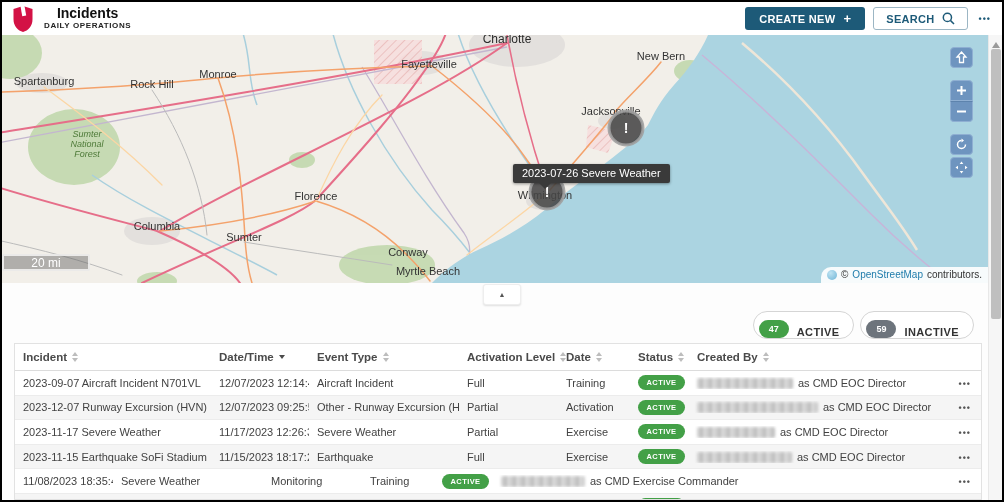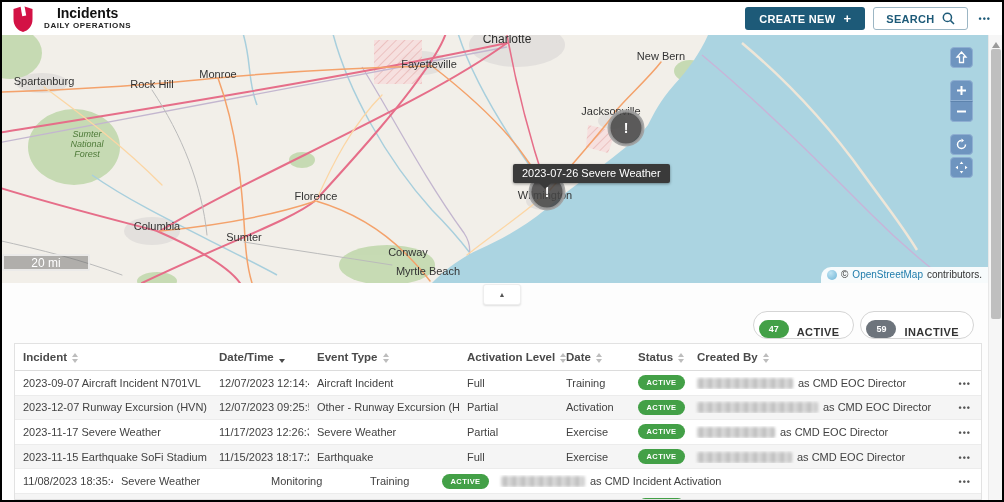--- a/index.html
+++ b/index.html
@@ -47,21 +47,21 @@
   .pill .lbl { font-size:11px; font-weight:bold; letter-spacing:.4px; color:#333; }
 
   
   .table { position:absolute; left:12px; top:60px; width:968px; height:157px; border:1px solid #e2e2e2; background:#fff; overflow:hidden; }
   .tr { display:flex; align-items:center; height:24.6px; border-bottom:1px solid #ececec; font-size:11px; color:#424242; }
   .tr.head { height:27px; background:#fff; border-bottom:1px solid #dcdcdc; color:#4a4a4a; font-weight:bold; font-size:11.5px; }
   .tr:nth-child(even):not(.head) { background:#f5f5f5; }
   .td, .th { padding-left:8px; overflow:hidden; white-space:nowrap; }
   .c0 { width:196px; } .c1 { width:98px; } .c2 { width:150px; } .c3 { width:99px; }
   .c4 { width:72px; } .c5 { width:59px; } .c6 { flex:1; } .c7 { width:38px; text-align:right; padding-right:10px; }
-  .th { display:flex; align-items:flex-end; overflow:visible; }
+  .th { display:flex; align-items:center; overflow:visible; }
   .sort { display:inline-flex; flex-direction:column; margin-left:5px; gap:2px; }
   .sort i { width:0; height:0; border-left:3.5px solid transparent; border-right:3.5px solid transparent; }
   .sort .up { border-bottom:4px solid #bdbdbd; }
   .sort .dn { border-top:4px solid #bdbdbd; }
   .sort.desc .dn { border-top-color:#4a4a4a; }
   .badge { display:inline-flex; align-items:center; justify-content:center; width:47px; height:15px; border-radius:8px; color:#fff; font-size:7.5px; font-weight:bold; letter-spacing:.4px; }
   .redacted { display:inline-block; height:11px; border-radius:2px; vertical-align:-2px; margin-right:5px; background:repeating-linear-gradient(90deg,#cfcfcf 0 3px,#bdbdbd 3px 6px,#dadada 6px 9px); filter:blur(1.6px); }
   .row-dots { color:#555; font-size:9px; letter-spacing:1px; font-weight:bold; cursor:pointer; }
 
   
@@ -359,21 +359,21 @@
             <div class="td c5"><span class="badge" style="background: rgb(67, 160, 71);">ACTIVE</span></div>
             <div class="td c6"><span class="redacted" style="width: 95px;"></span><span>as CMD EOC Director</span></div>
             <div class="td c7"><span class="row-dots">•••</span></div>
           </div>
           <div class="tr">
             <div class="td c1">11/08/2023 18:35:43</div>
             <div class="td c2">Severe Weather</div>
             <div class="td c3">Monitoring</div>
             <div class="td c4">Training</div>
             <div class="td c5"><span class="badge" style="background: rgb(67, 160, 71);">ACTIVE</span></div>
-            <div class="td c6"><span class="redacted" style="width: 84px;"></span><span>as CMD Incident Activation</span></div>
+            <div class="td c6"><span class="redacted" style="width: 84px;"></span><span>as CMD Exercise Commander</span></div>
             <div class="td c7"><span class="row-dots">•••</span></div>
           </div>
           <div class="tr">
             <div class="td c0">2023-11-07 Earthquake Specific</div>
             <div class="td c1">11/07/2023 15:00:31</div>
             <div class="td c2">Earthquake</div>
             <div class="td c3">Partial</div>
             <div class="td c4">Exercise</div>
             <div class="td c5"><span class="badge" style="background: rgb(67, 160, 71);">ACTIVE</span></div>
             <div class="td c6"><span>as CMD EOC Director</span></div>

